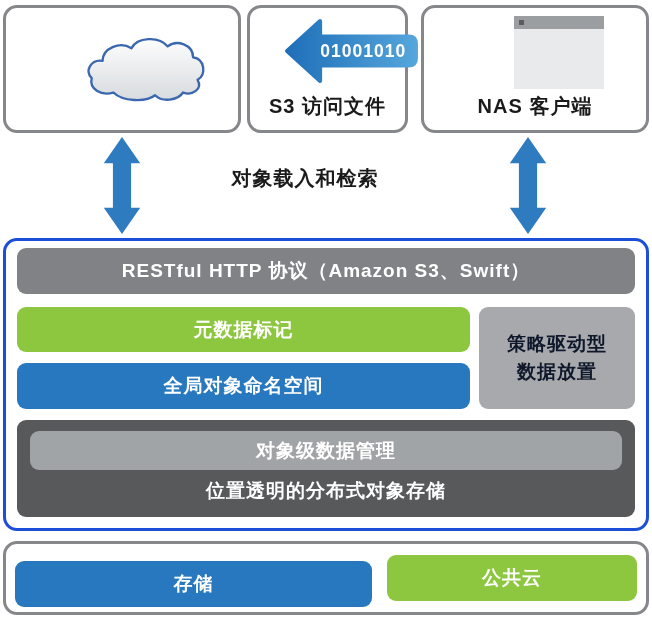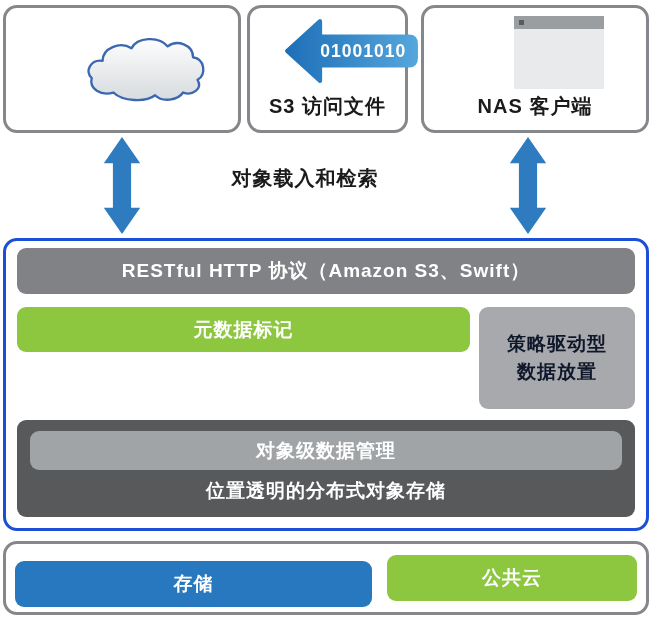--- a/index.html
+++ b/index.html
@@ -106,20 +106,21 @@
     <polygon points="18,0 36,26 27,26 27,70 36,70 18,96 0,70 9,70 9,26 0,26" fill="#2E7BC0"></polygon>
   </svg>
   <div class="mid-label">对象载入和检索</div>
   <svg class="varrow varrow-right" width="38" height="97" viewBox="0 0 36 96">
     <polygon points="18,0 36,26 27,26 27,70 36,70 18,96 0,70 9,70 9,26 0,26" fill="#2E7BC0"></polygon>
   </svg>
 
   <div class="main-box">
     <div class="bar restful">RESTful HTTP 协议（Amazon S3、Swift）</div>
     <div class="bar green metadata">元数据标记</div>
+    <div class="bar blue namespace">全局对象命名空间</div>
     <div class="policy">
       <div>策略驱动型</div>
       <div>数据放置</div>
     </div>
     <div class="dark-box">
       <div class="bar inner-gray">对象级数据管理</div>
       <div class="dark-label">位置透明的分布式对象存储</div>
     </div>
   </div>
 

